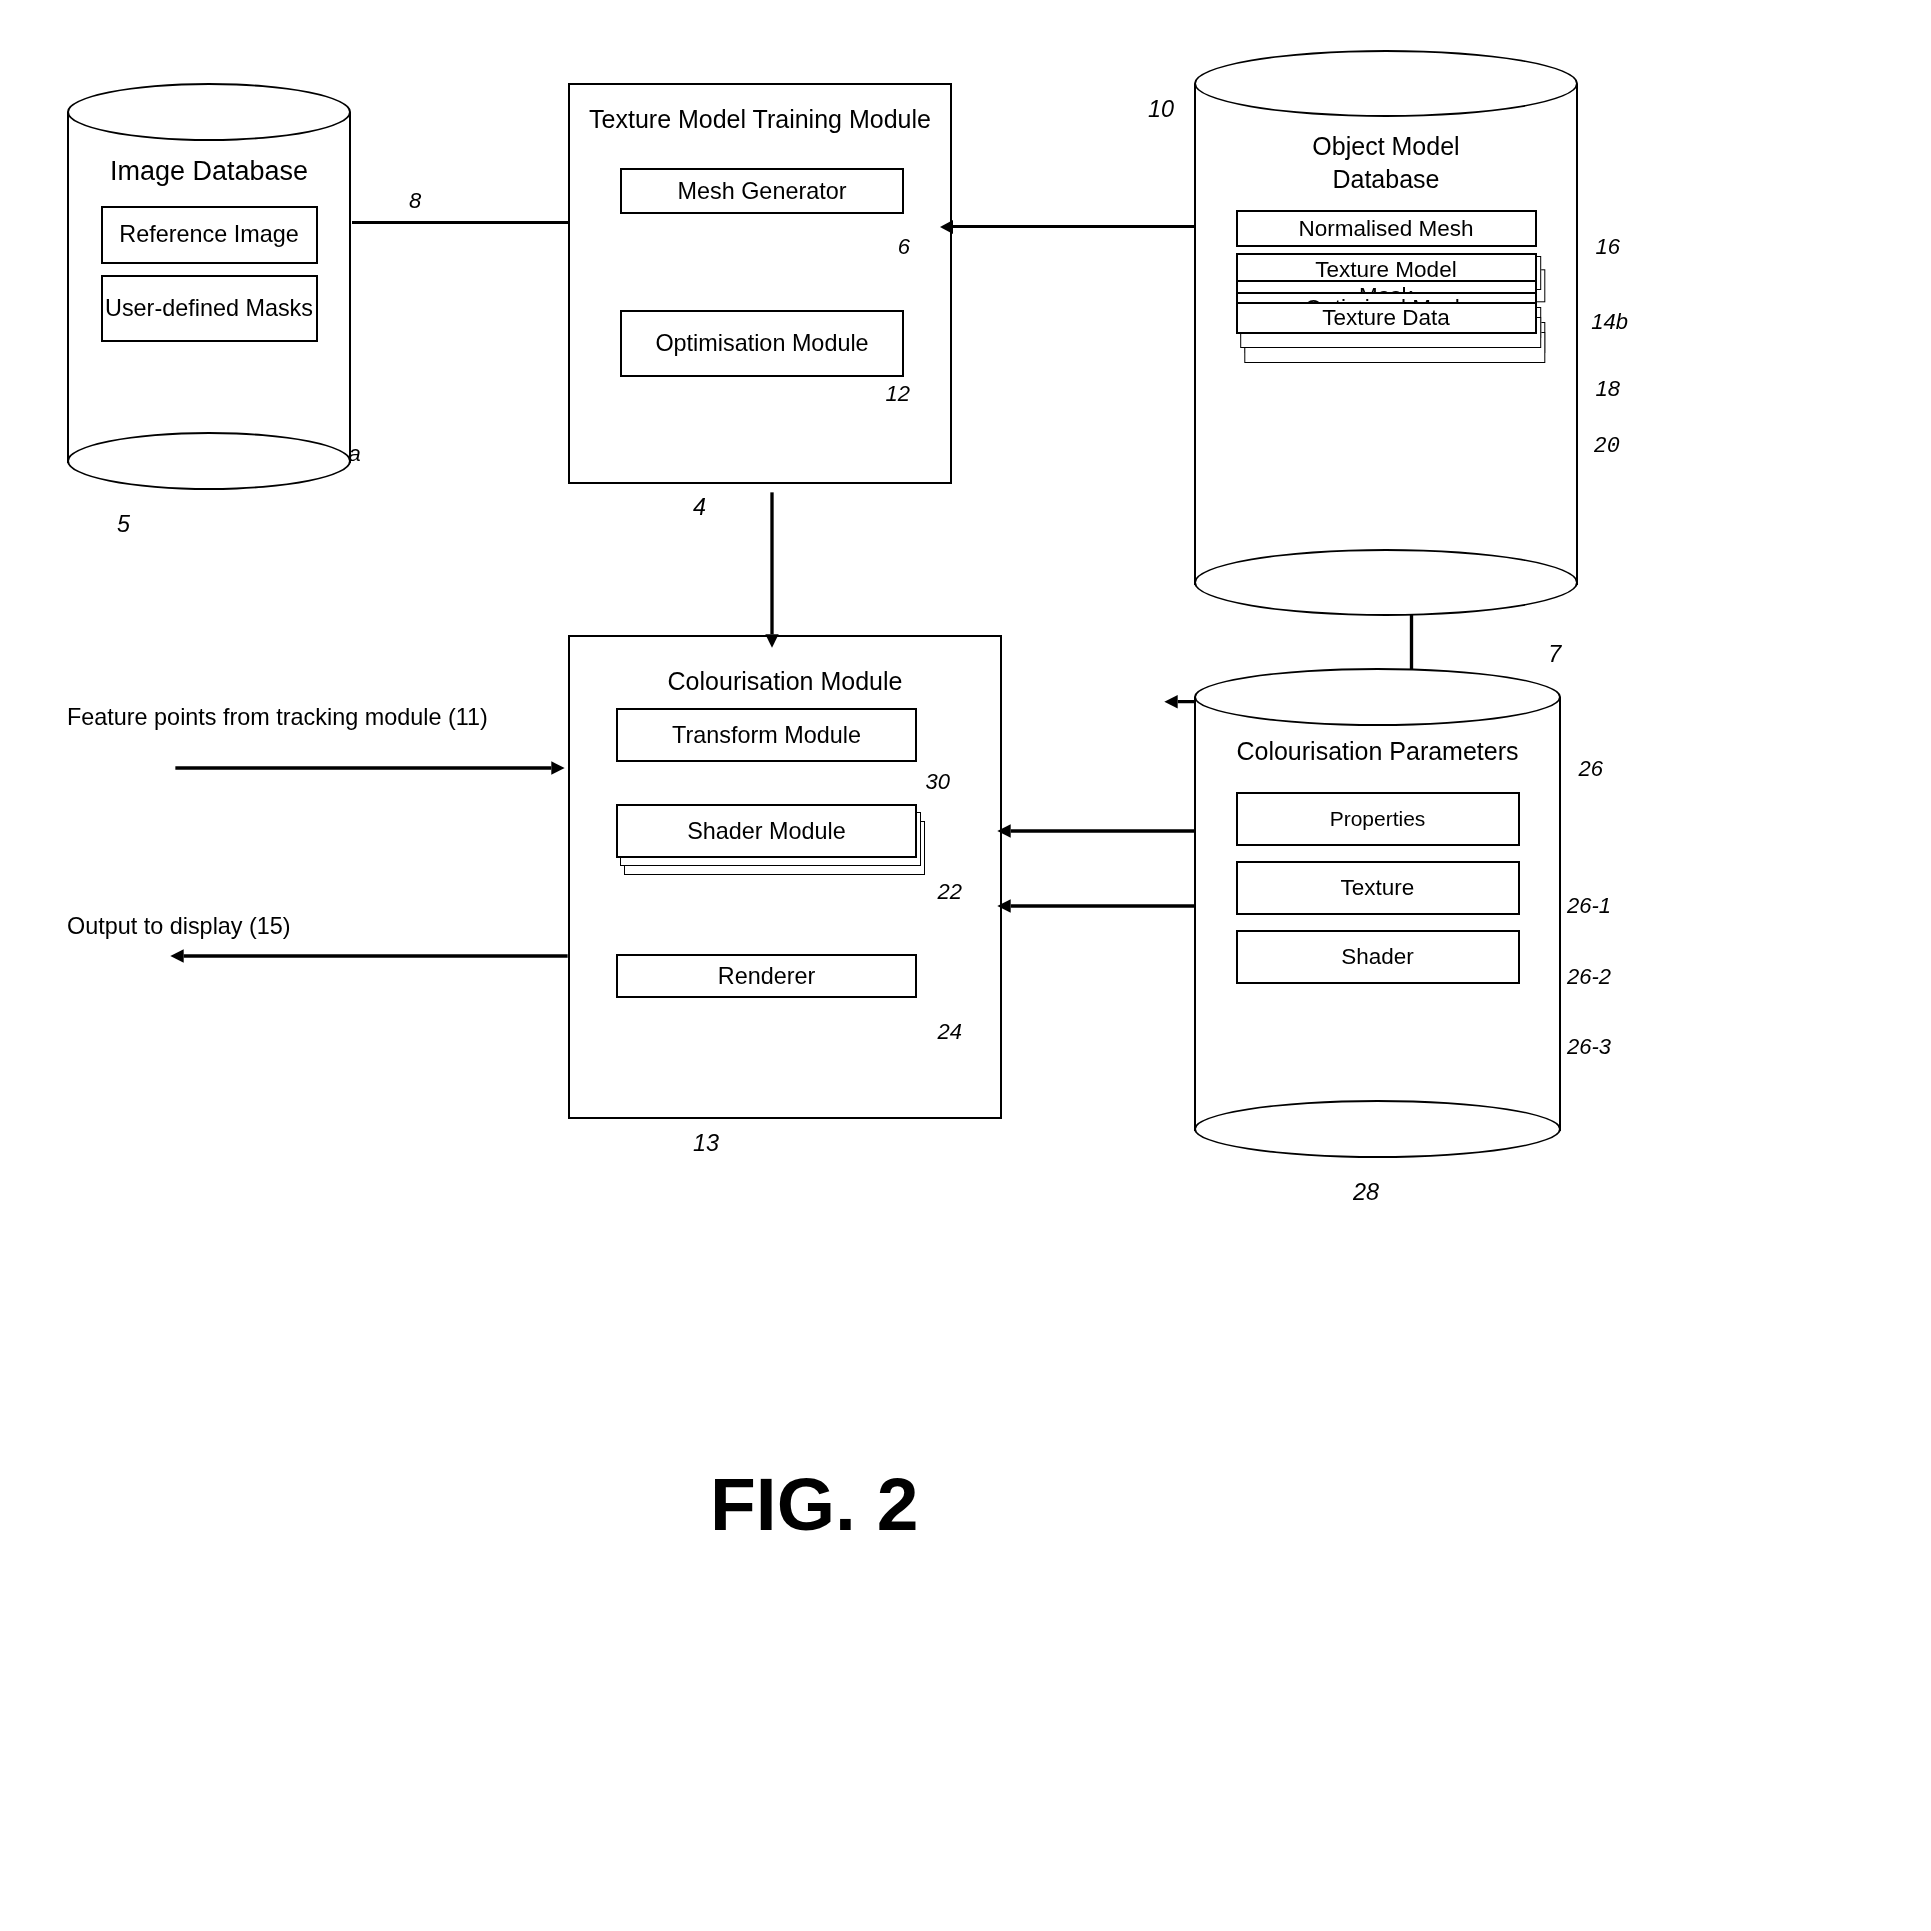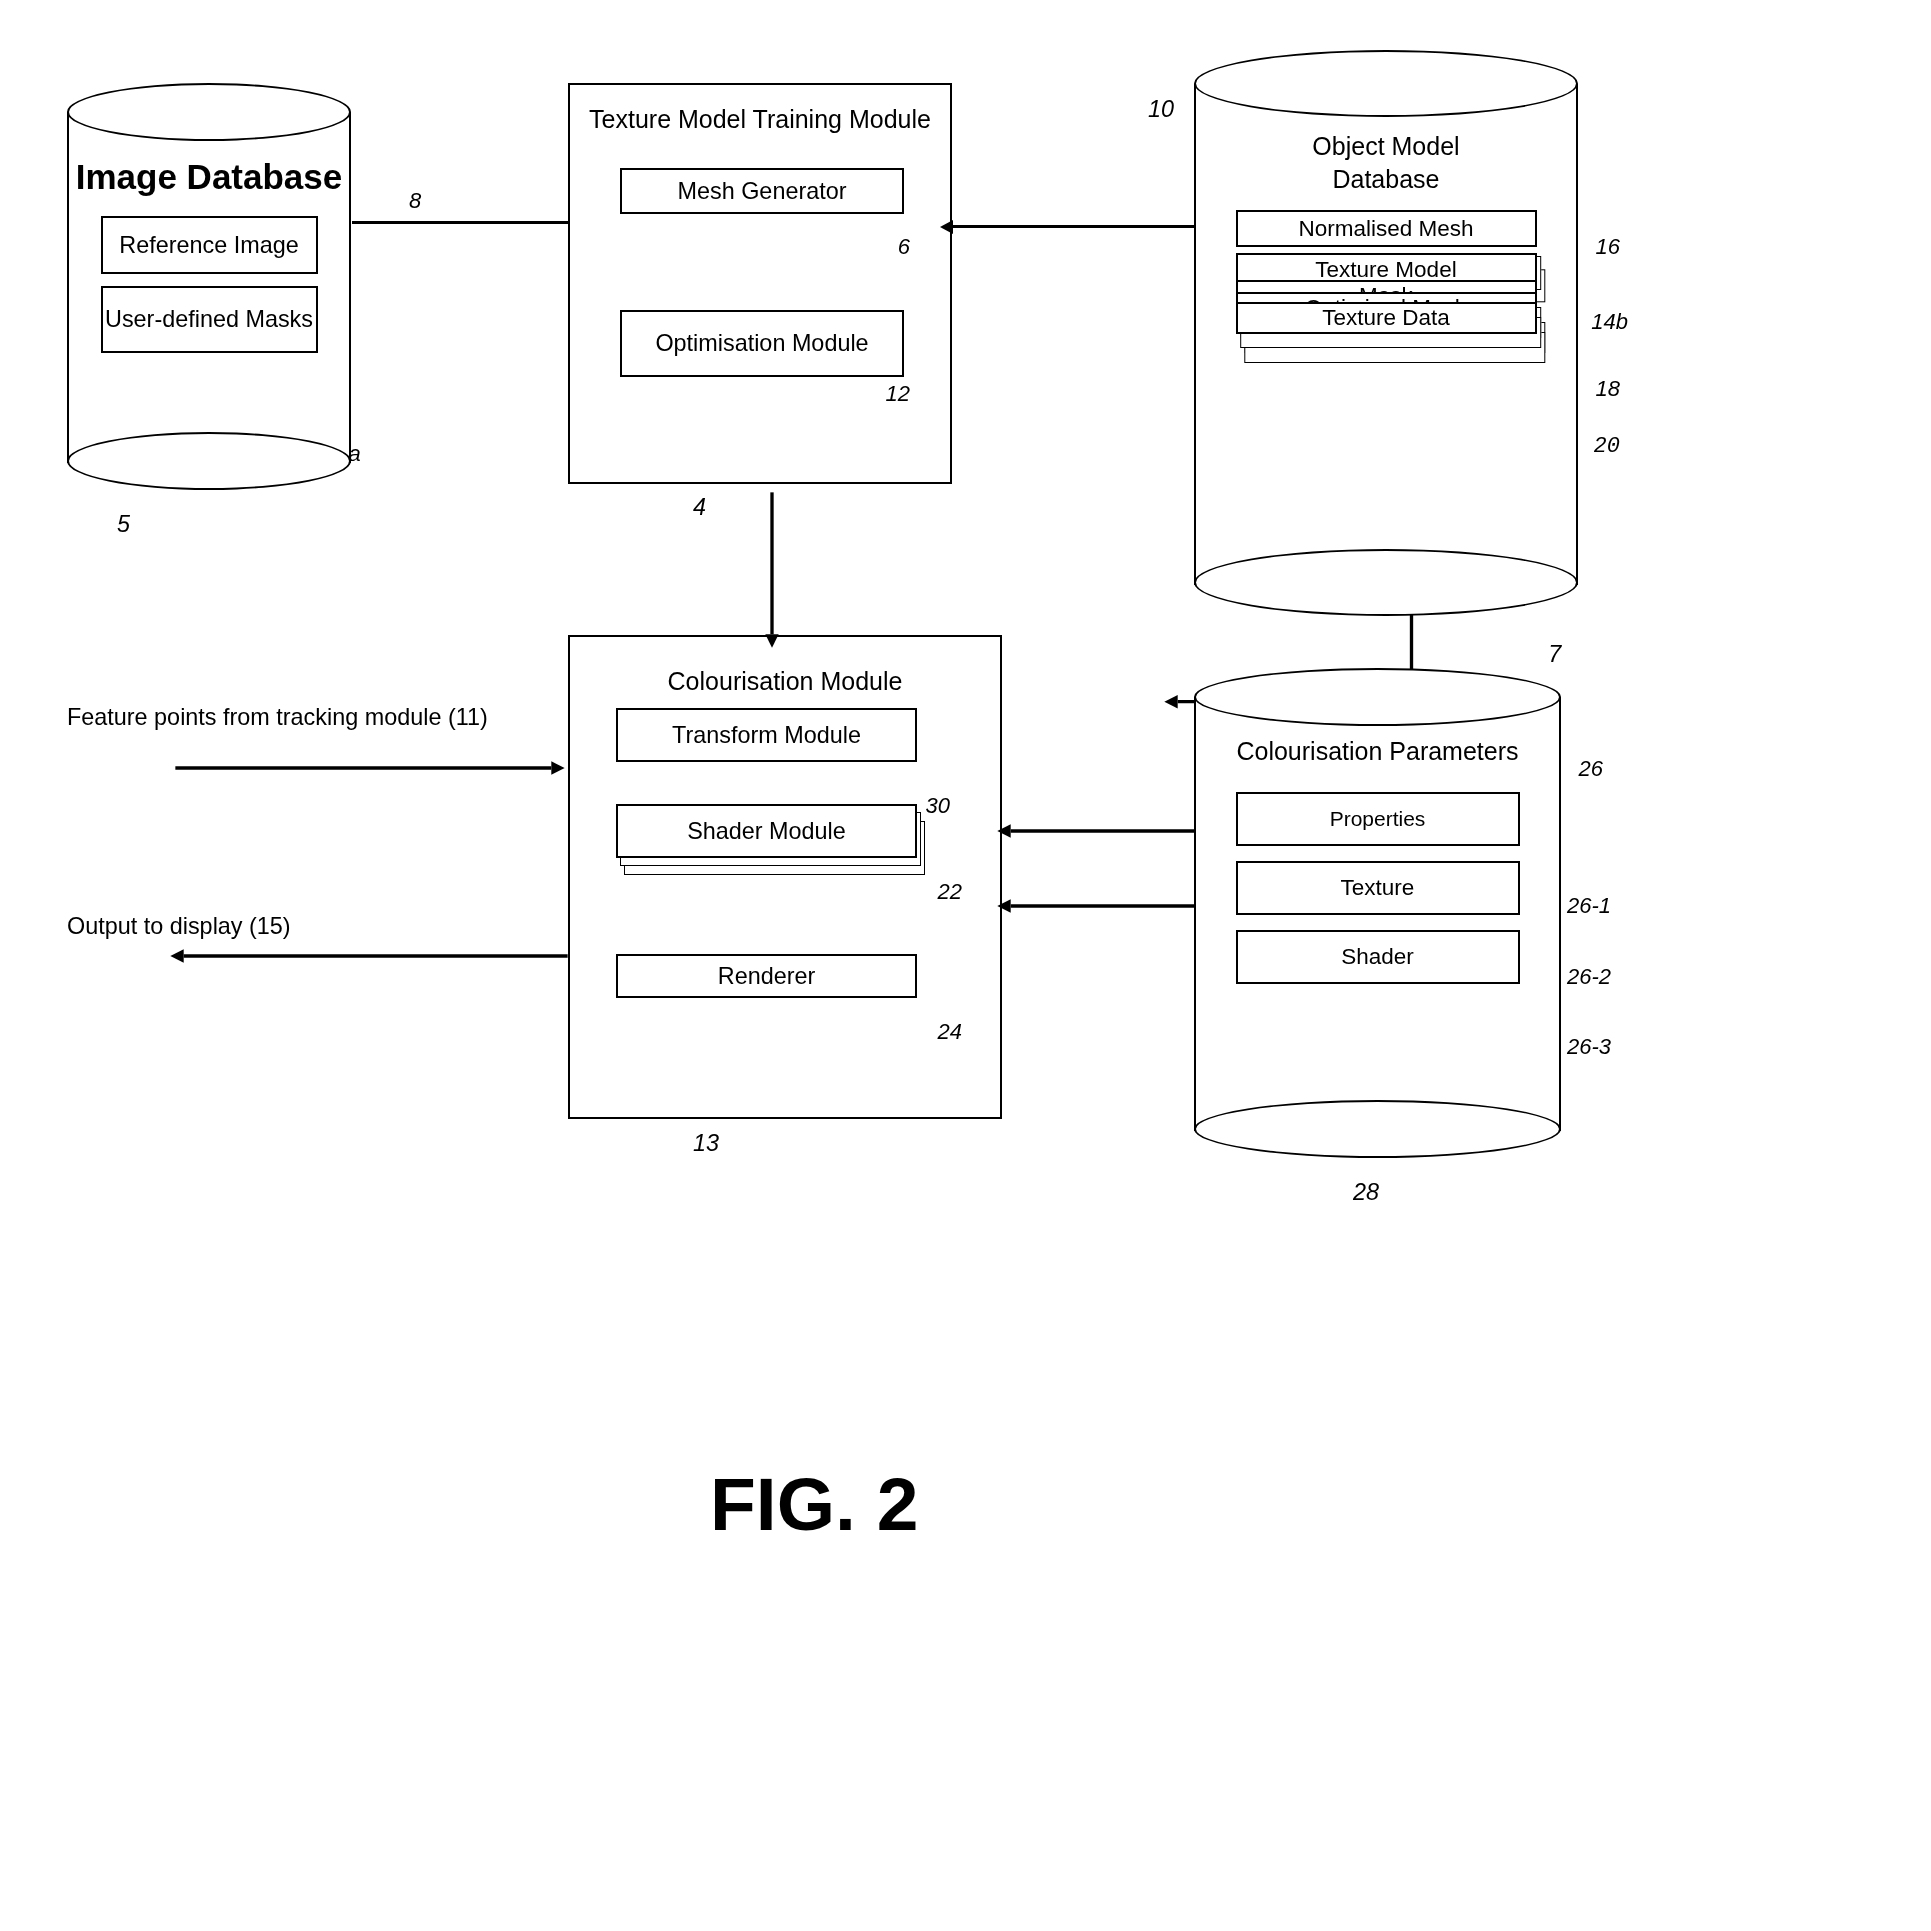--- a/index.html
+++ b/index.html
@@ -16,21 +16,21 @@
 <body>
 
 <div style="position:absolute; left:67px; top:83px;">
 
   <div style="width:284px; height:58px; border:2.5px solid #000; border-radius:50%; background:#fff; position:relative; z-index:2;"></div>
 
   <div style="width:284px; height:351px; border-left:2.5px solid #000; border-right:2.5px solid #000; border-bottom:2.5px solid #000; background:#fff; position:relative; margin-top:-29px; padding-top:42px; display:flex; flex-direction:column; align-items:center; justify-content:flex-start; z-index:1;">
 
     <div style="width:284px; height:58px; border:2.5px solid #000; border-radius:50%; background:#fff; position:absolute; bottom:-29px; left:-2.5px; z-index:2;"></div>
 
-    <div style="font-size:35px; text-align:center; line-height:1.3; margin-top:0px; font-weight:bold; position:relative; z-index:3;">Image
+    <div style="font-size:27px; text-align:center; line-height:1.3; margin-top:0px; font-weight:normal; position:relative; z-index:3;">Image
 Database</div>
 
     <div style="width:217px; height:58px; border:2.1px solid #000; background:#fff; display:flex; align-items:center; justify-content:center; margin-top:16.7px; position:relative; z-index:3;">
       <span style="font-size:23.4px; text-align:center;">Reference
 Image</span>
     </div>
 
     <div style="width:217px; height:67px; border:2.1px solid #000; background:#fff; display:flex; align-items:center; justify-content:center; margin-top:11.7px; position:relative; z-index:3;">
       <span style="font-size:23.4px; text-align:center;">User-defined
 Masks</span>
@@ -129,21 +129,21 @@
 </div>
 
 <div style="position:absolute; left:568px; top:635px; width:434px; height:484px; border:2.1px solid #000; background:#fff;">
 
   <div style="font-size:25px; text-align:center; padding-top:30px; font-weight:normal;">Colourisation Module</div>
 
   <div style="position:absolute; left:46px; top:71px; width:301px; height:54px; border:2.1px solid #000; background:#fff; display:flex; align-items:center; justify-content:center;">
     <span style="font-size:23.4px;">Transform Module</span>
   </div>
 
-  <div style="position:absolute; right:50px; top:132px; font-size:22px; font-style:italic;margin-top:24px;">30</div>
+  <div style="position:absolute; right:50px; top:132px; font-size:22px; font-style:italic;">30</div>
 
   <div style="position:absolute; left:54px; top:184px; width:301px; height:54px; border:1.7px solid #000; background:#fff;"></div>
   <div style="position:absolute; left:50px; top:175px; width:301px; height:54px; border:1.7px solid #000; background:#fff;"></div>
   <div style="position:absolute; left:46px; top:167px; width:301px; height:54px; border:2.1px solid #000; background:#fff; display:flex; align-items:center; justify-content:center;">
     <span style="font-size:23.4px;">Shader Module</span>
   </div>
 
   <div style="position:absolute; right:38px; top:242px; font-size:22px; font-style:italic;">22</div>
 
   <div style="position:absolute; left:46px; top:317px; width:301px; height:44px; border:2.1px solid #000; background:#fff; display:flex; align-items:center; justify-content:center;">

